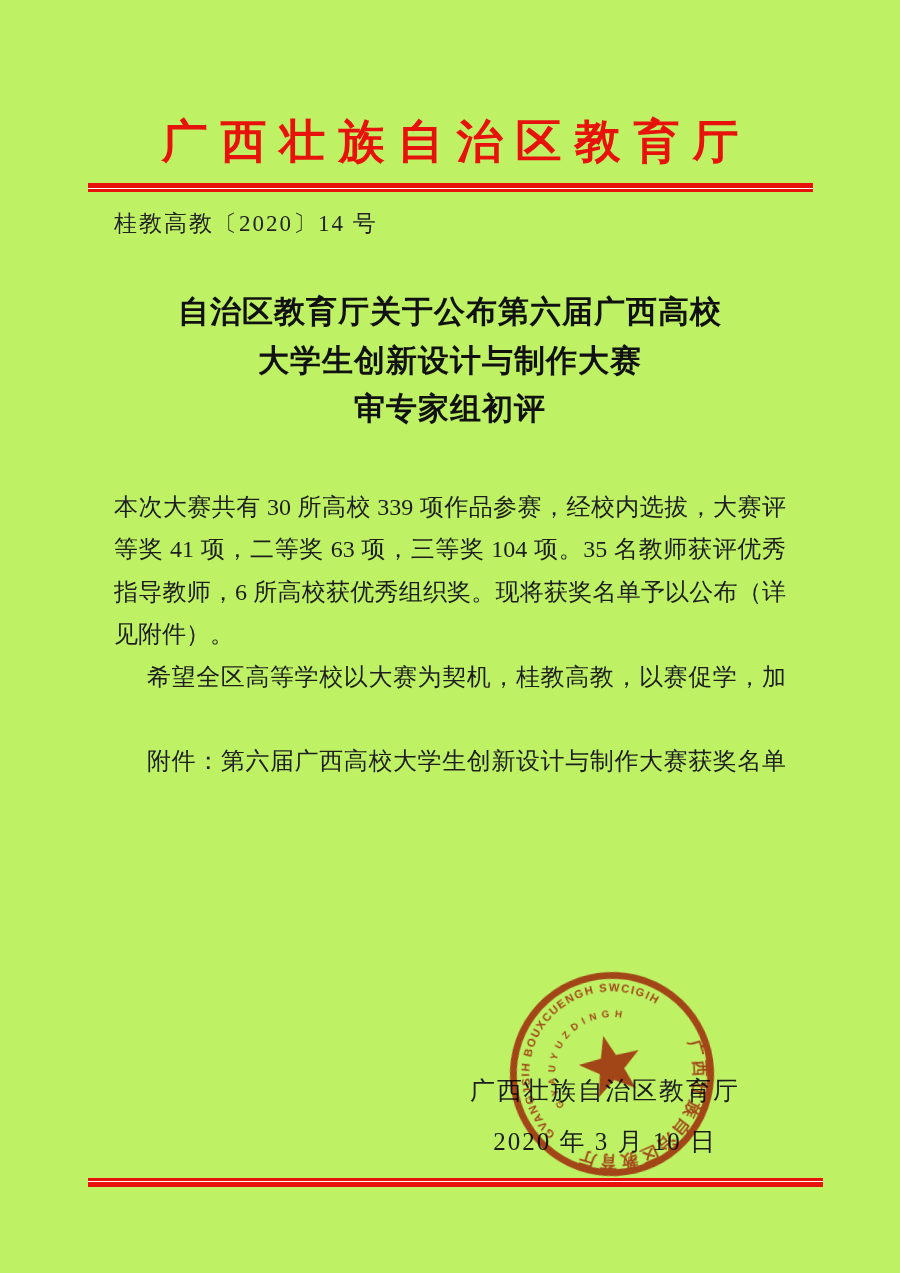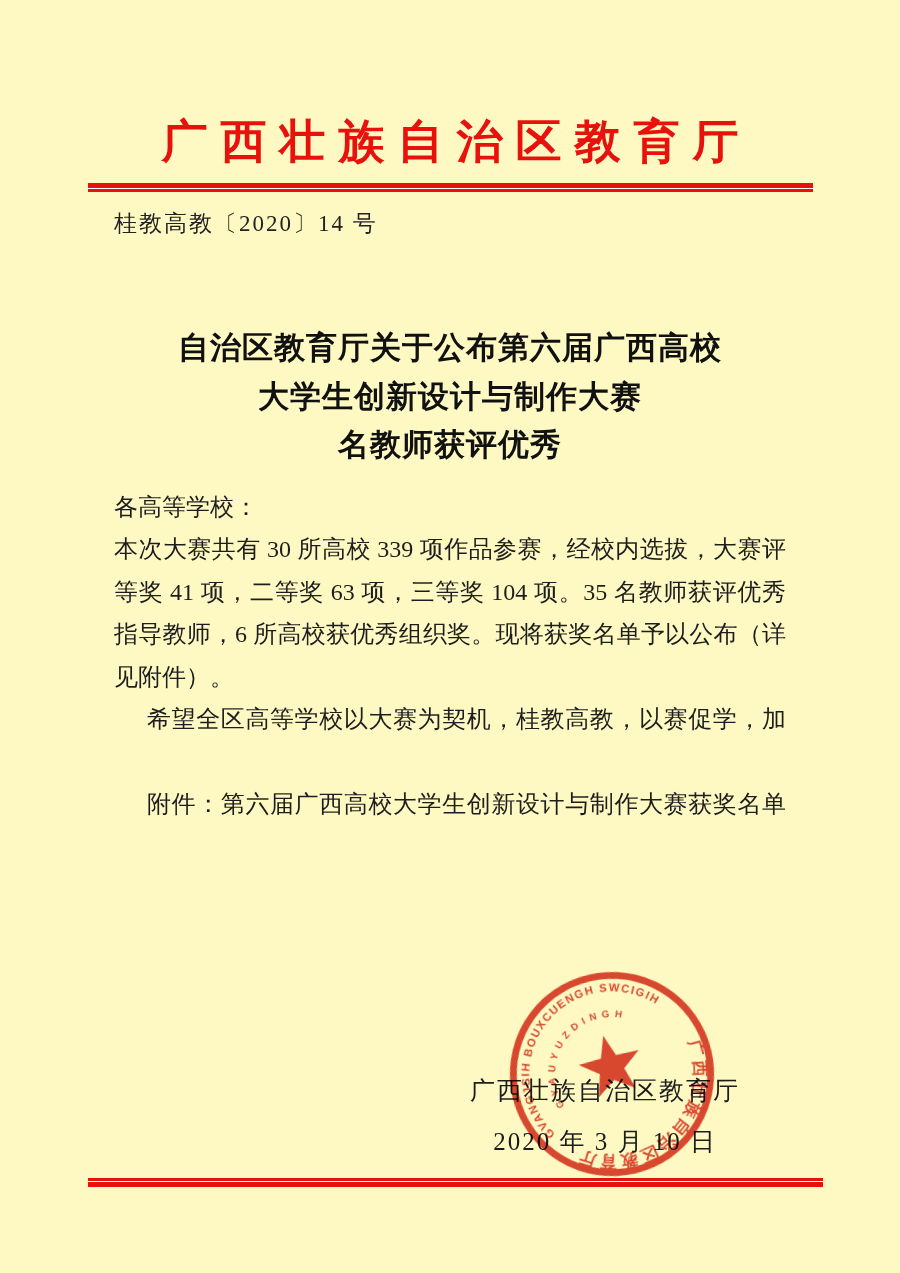--- a/index.html
+++ b/index.html
@@ -6,21 +6,21 @@
   html, body { background: #ffffff; }
   body {
     font-family: "Liberation Serif", "DejaVu Serif", serif;
     color: #1d1d1d;
   }
   .page {
     position: relative;
     width: 900px;
     height: 1273px;
     margin: 0 auto;
-    background: #fef9c3;
+    background: #bef264;
     overflow: hidden;
   }
 
   
   .masthead {
     position: absolute;
     top: 111px; left: 0; width: 900px;
     text-align: center;
     font-size: 46px;
     font-weight: bold;
@@ -52,21 +52,20 @@
   
   .notice-title {
     position: absolute;
     top: 288px; left: 114px; width: 672px;
     text-align: center;
     font-size: 31px;
     font-weight: bold;
     line-height: 48.5px;
     color: #111;
     letter-spacing: 1px;
-    margin-top: 36px;
   }
 
   
   .body-paragraphs {
     position: absolute;
     top: 486px; left: 114px; width: 672px;
     font-size: 24px;
     color: #1d1d1d;
   }
   .bline {
@@ -125,25 +124,24 @@
 
   <div class="masthead">广西壮族自治区教育厅</div>
 
   <div class="masthead-divider"></div>
 
   <div class="doc-number">桂教高教〔2020〕14 号</div>
 
   <div class="notice-title">
     <div>自治区教育厅关于公布第六届广西高校</div>
     <div>大学生创新设计与制作大赛</div>
-    <div>名教师获评优秀</div>
+    <div>审专家组初评</div>
   </div>
 
   <div class="body-paragraphs">
-      <div class="bline">各高等学校：</div>
       <div class="bline just">本次大赛共有 30 所高校 339 项作品参赛，经校内选拔，大赛评</div>
       <div class="bline just">等奖 41 项，二等奖 63 项，三等奖 104 项。35 名教师获评优秀</div>
       <div class="bline just">指导教师，6 所高校获优秀组织奖。现将获奖名单予以公布（详</div>
       <div class="bline">见附件）。</div>
       <div class="bline just ind">希望全区高等学校以大赛为契机，桂教高教，以赛促学，加</div>
       <div class="bline"></div>
       <div class="bline just ind">附件：第六届广西高校大学生创新设计与制作大赛获奖名单</div>
     </div>
 
   <div class="closing">

